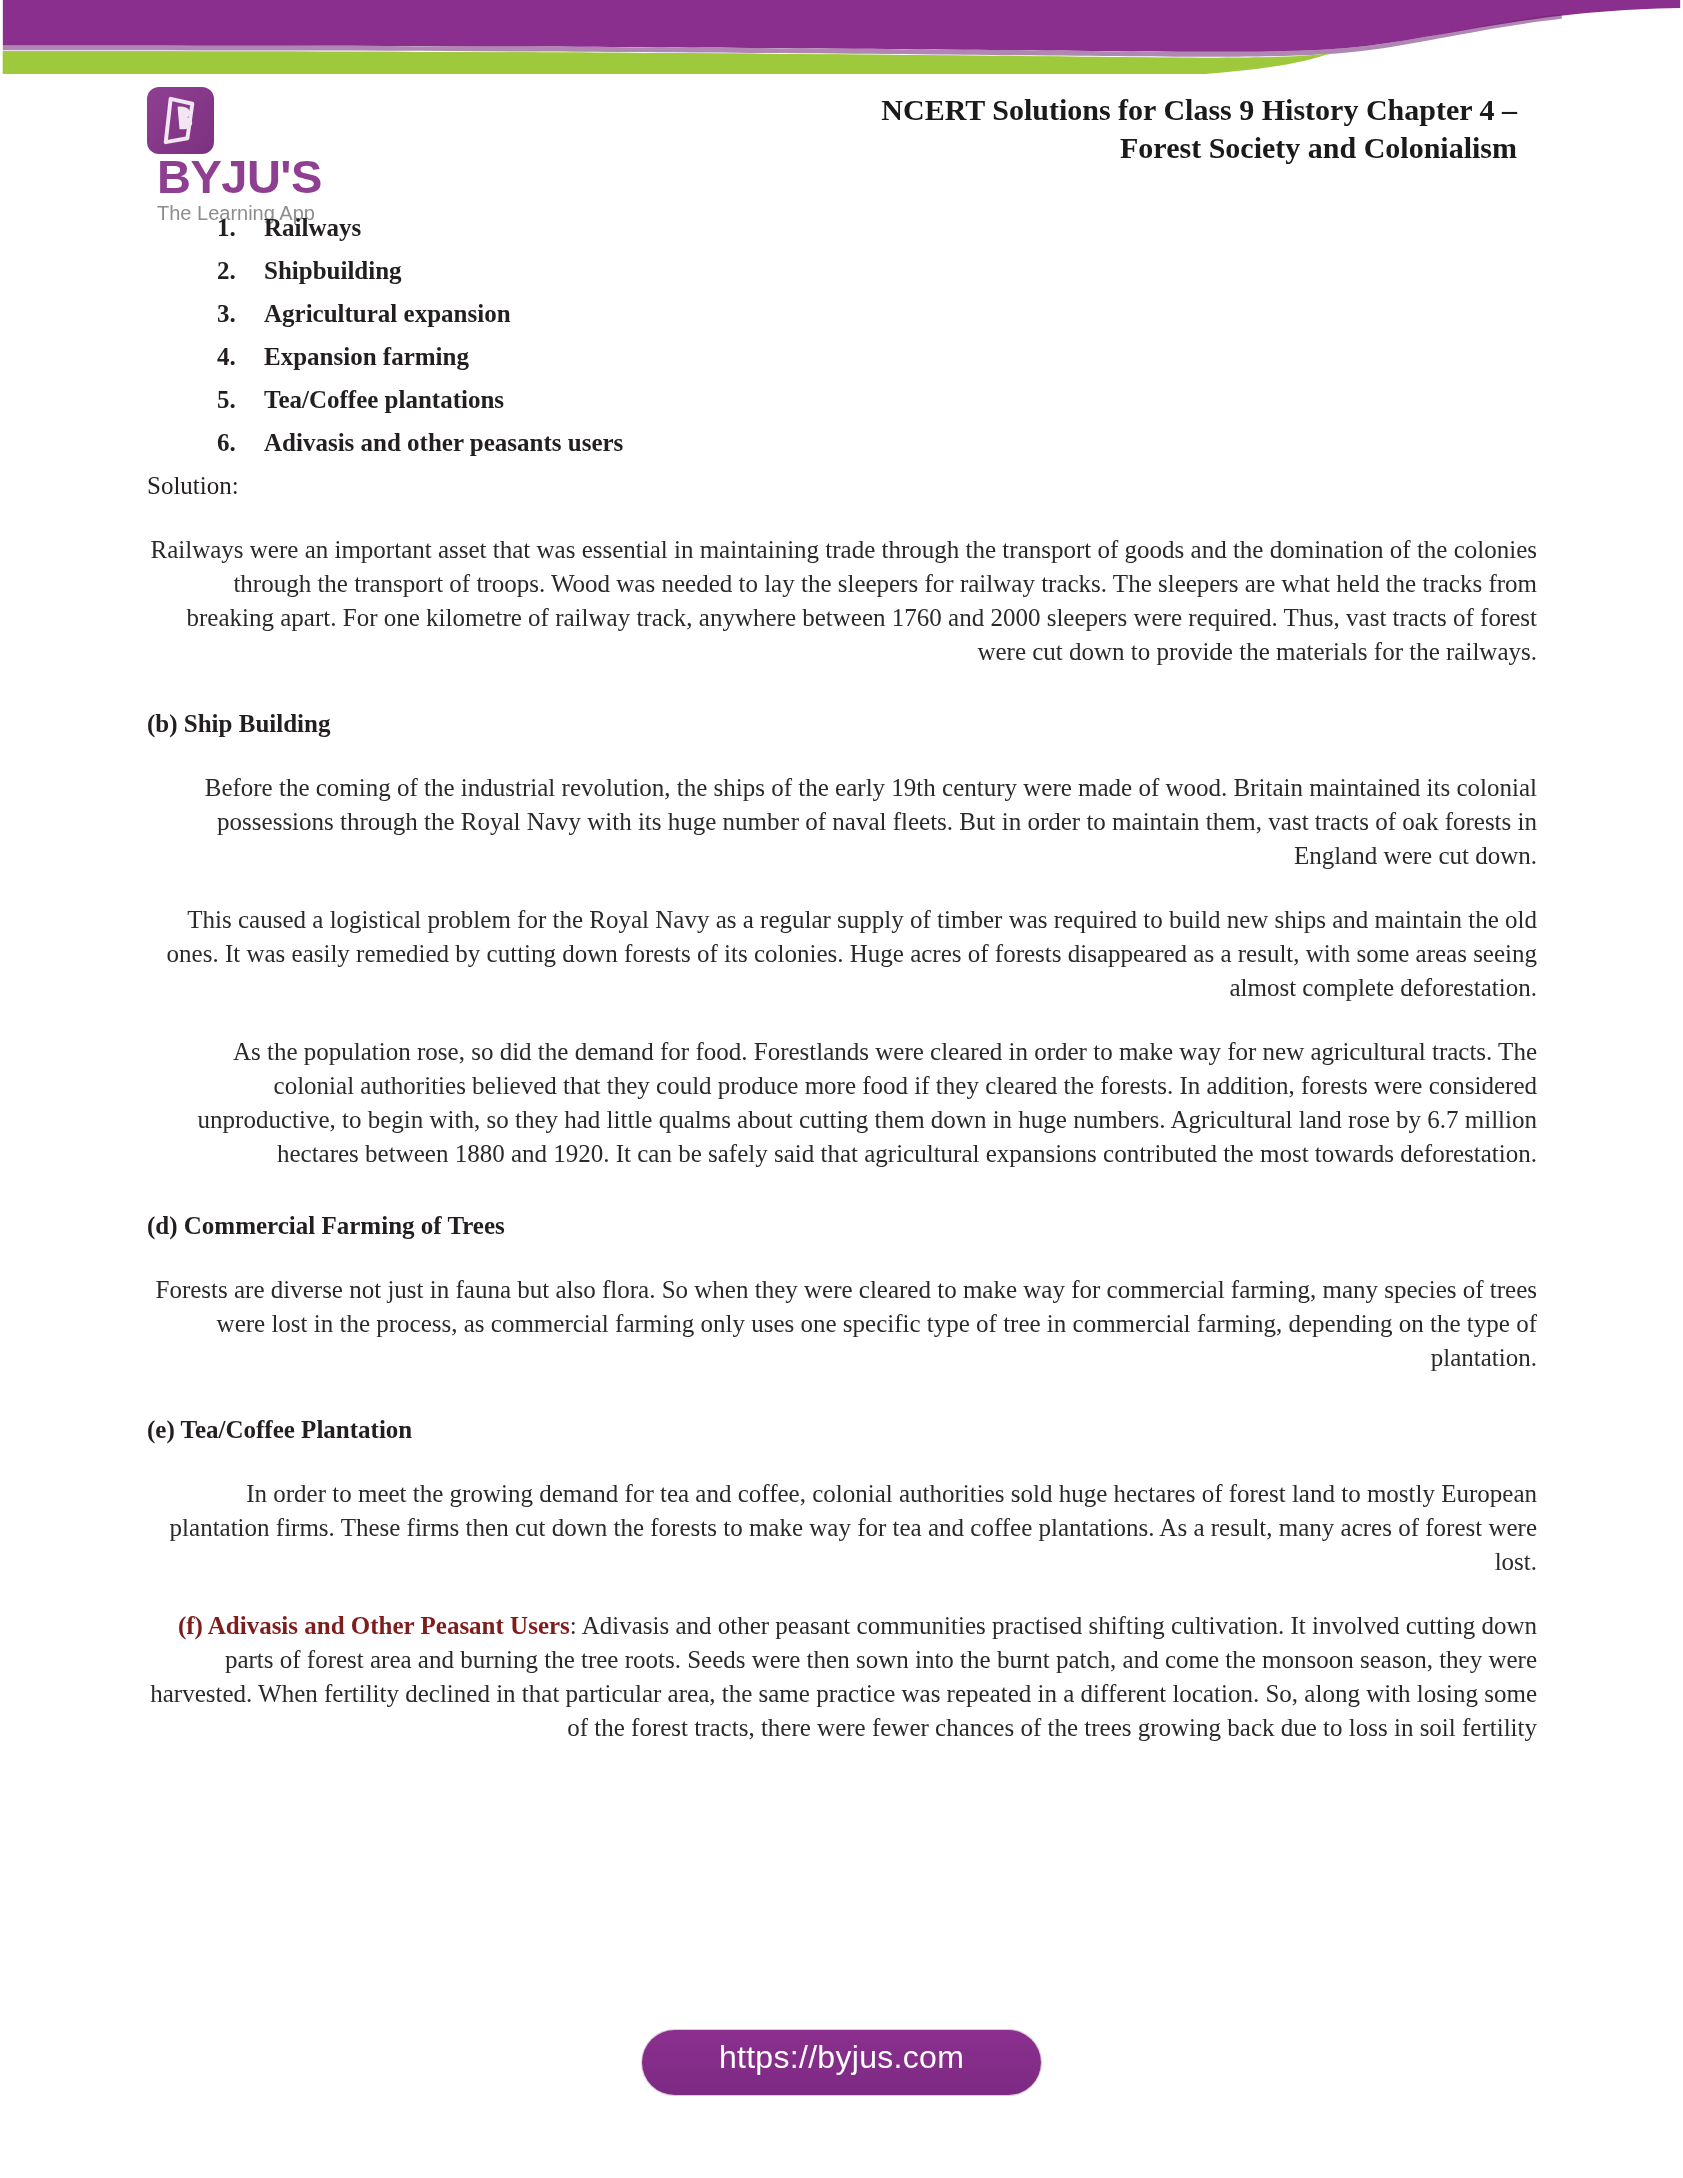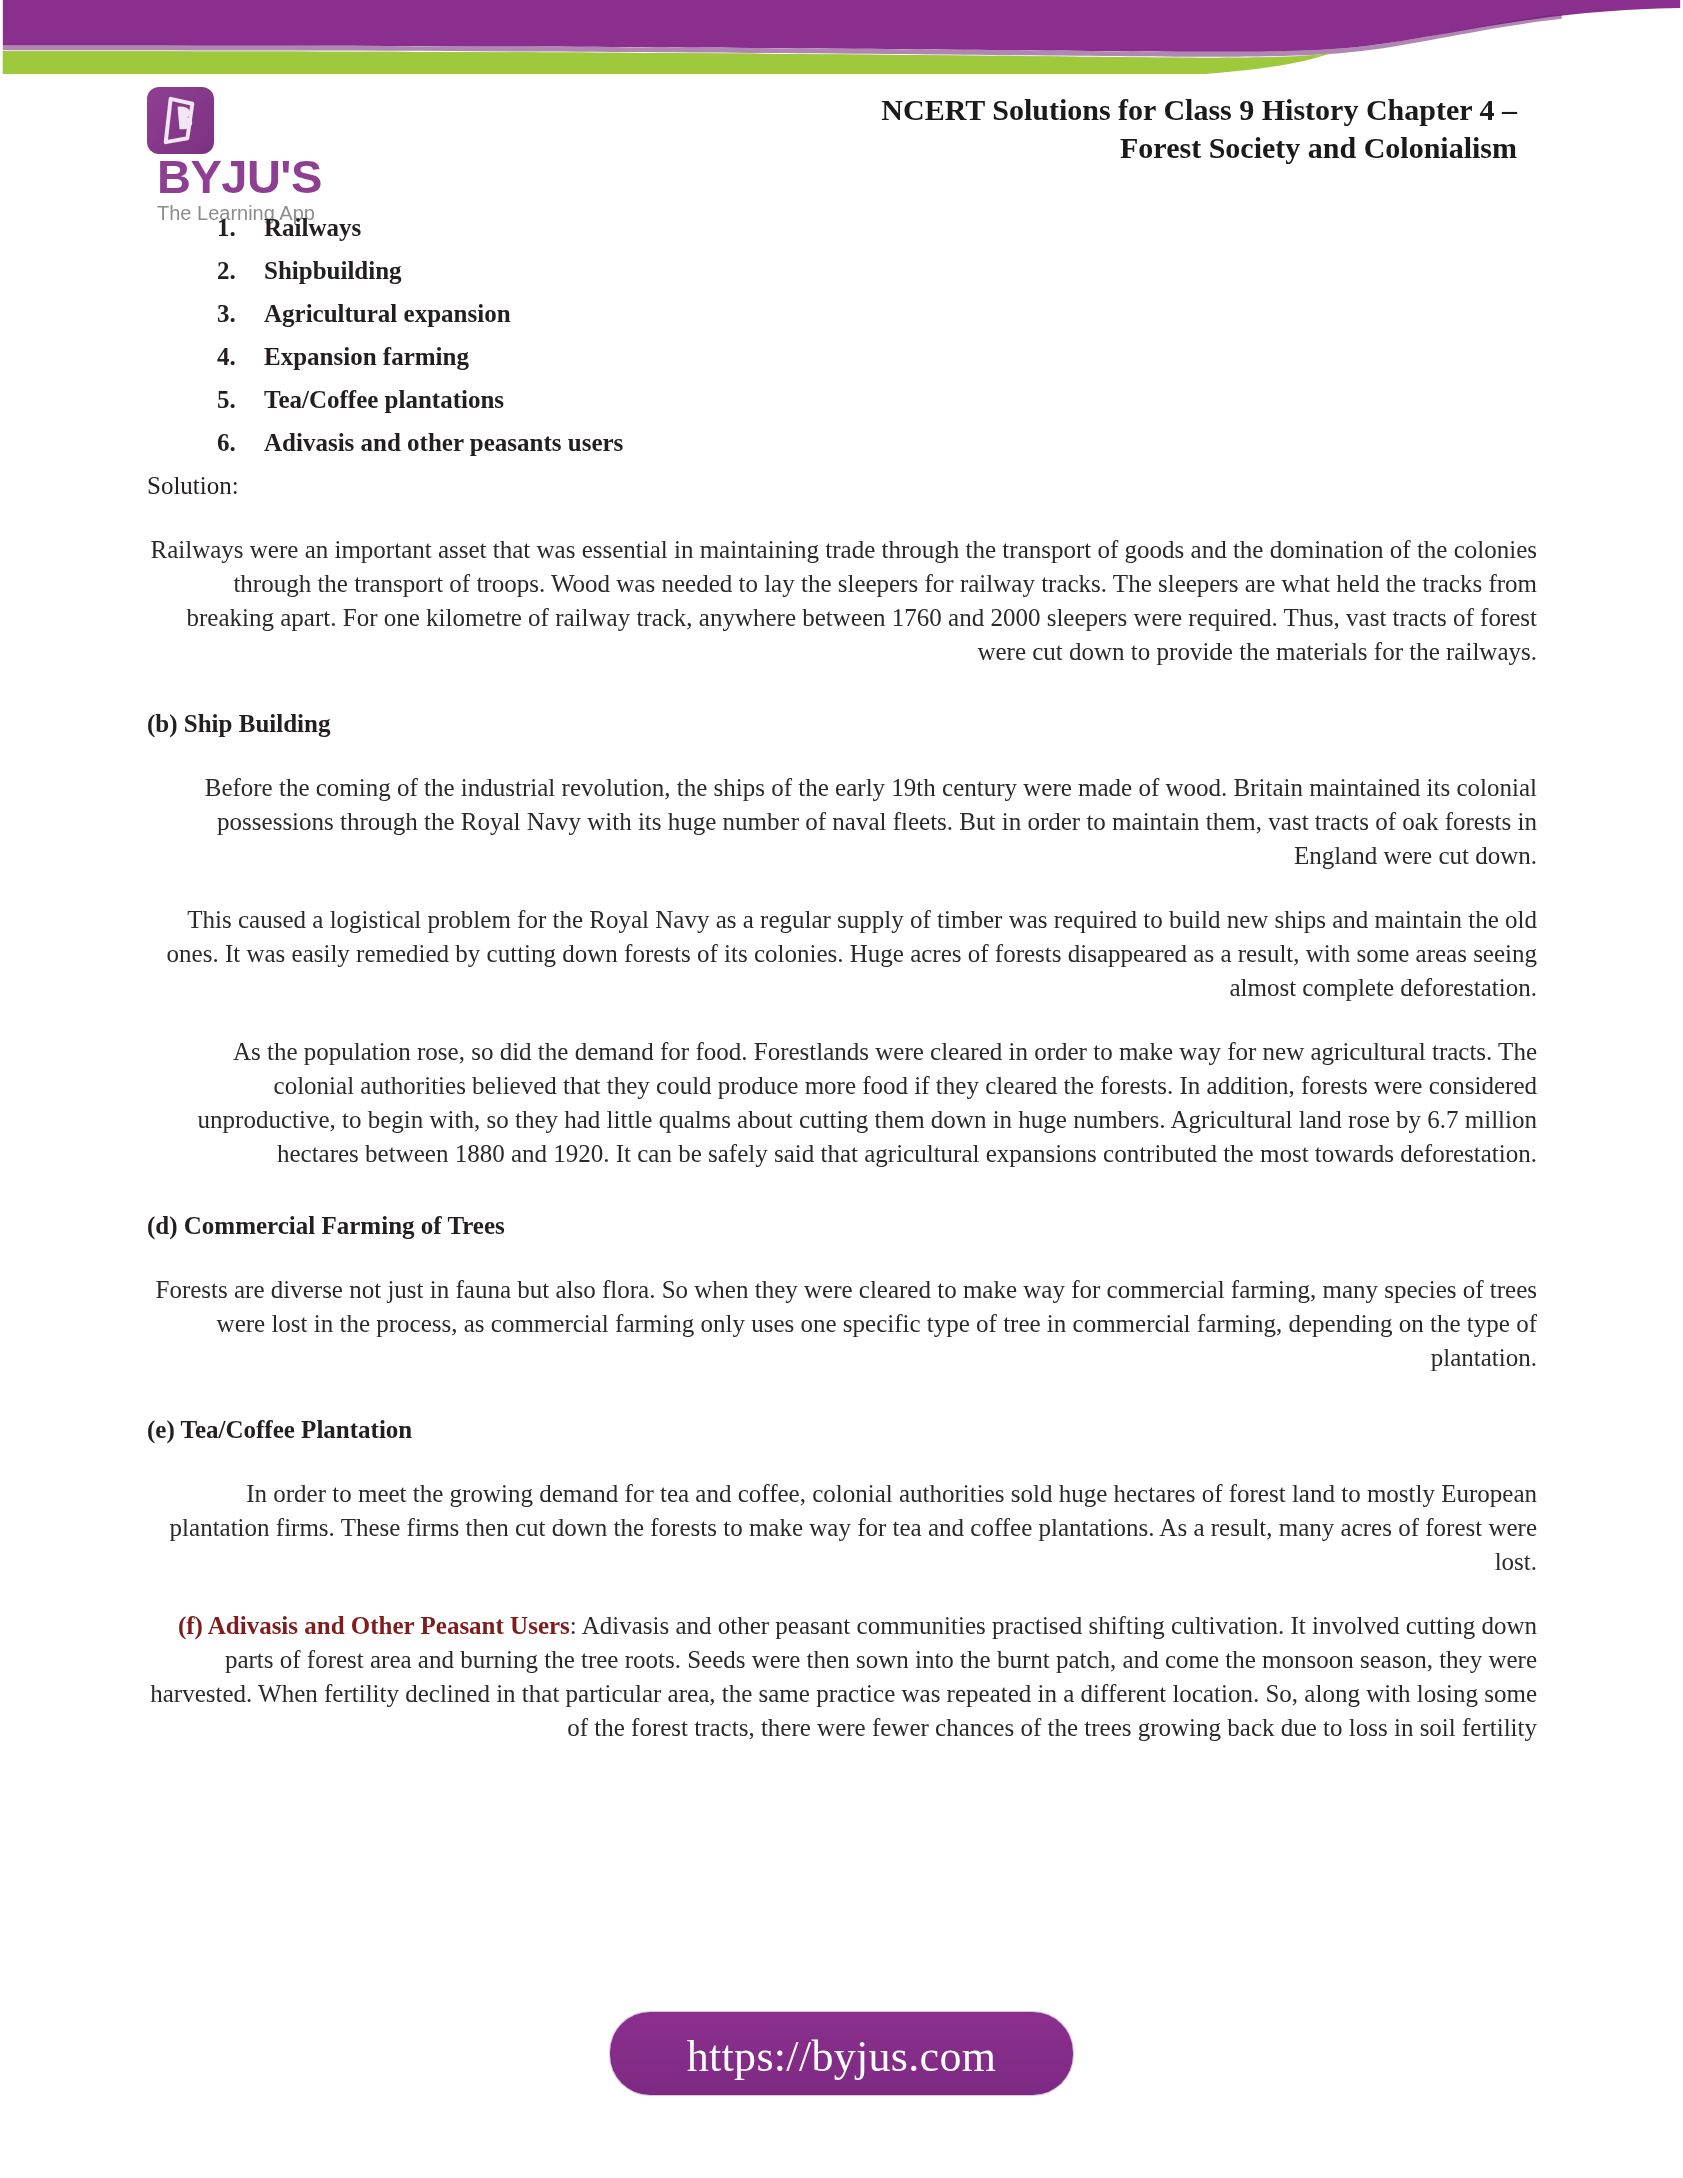--- a/index.html
+++ b/index.html
@@ -140,25 +140,25 @@
     position: absolute;
     left: 0;
     bottom: 83px;
     width: 1683px;
     display: flex;
     justify-content: center;
   }
   .url-pill {
     background: linear-gradient(180deg, #8b2f8e 0%, #7d2a83 100%);
     color: #ffffff;
-    font-family: Liberation Serif, serif;
-    font-size: 44px;
+    font-family: Liberation Sans, sans-serif;
+    font-size: 32px;
     letter-spacing: 0.3px;
     border-radius: 40px;
-    padding: 24px 77px 17px 77px;
+    padding: 6px 77px 17px 77px;
     line-height: 42px;
     white-space: nowrap;
     box-shadow: 0 0 0 1px rgba(120,35,125,0.25);
   }
 </style>
 </head>
 <body>
 
 <div class="band-wrap">
   <svg class="band-svg" width="1683" height="74" viewBox="0 0 1700 75" xmlns="http://www.w3.org/2000/svg">

